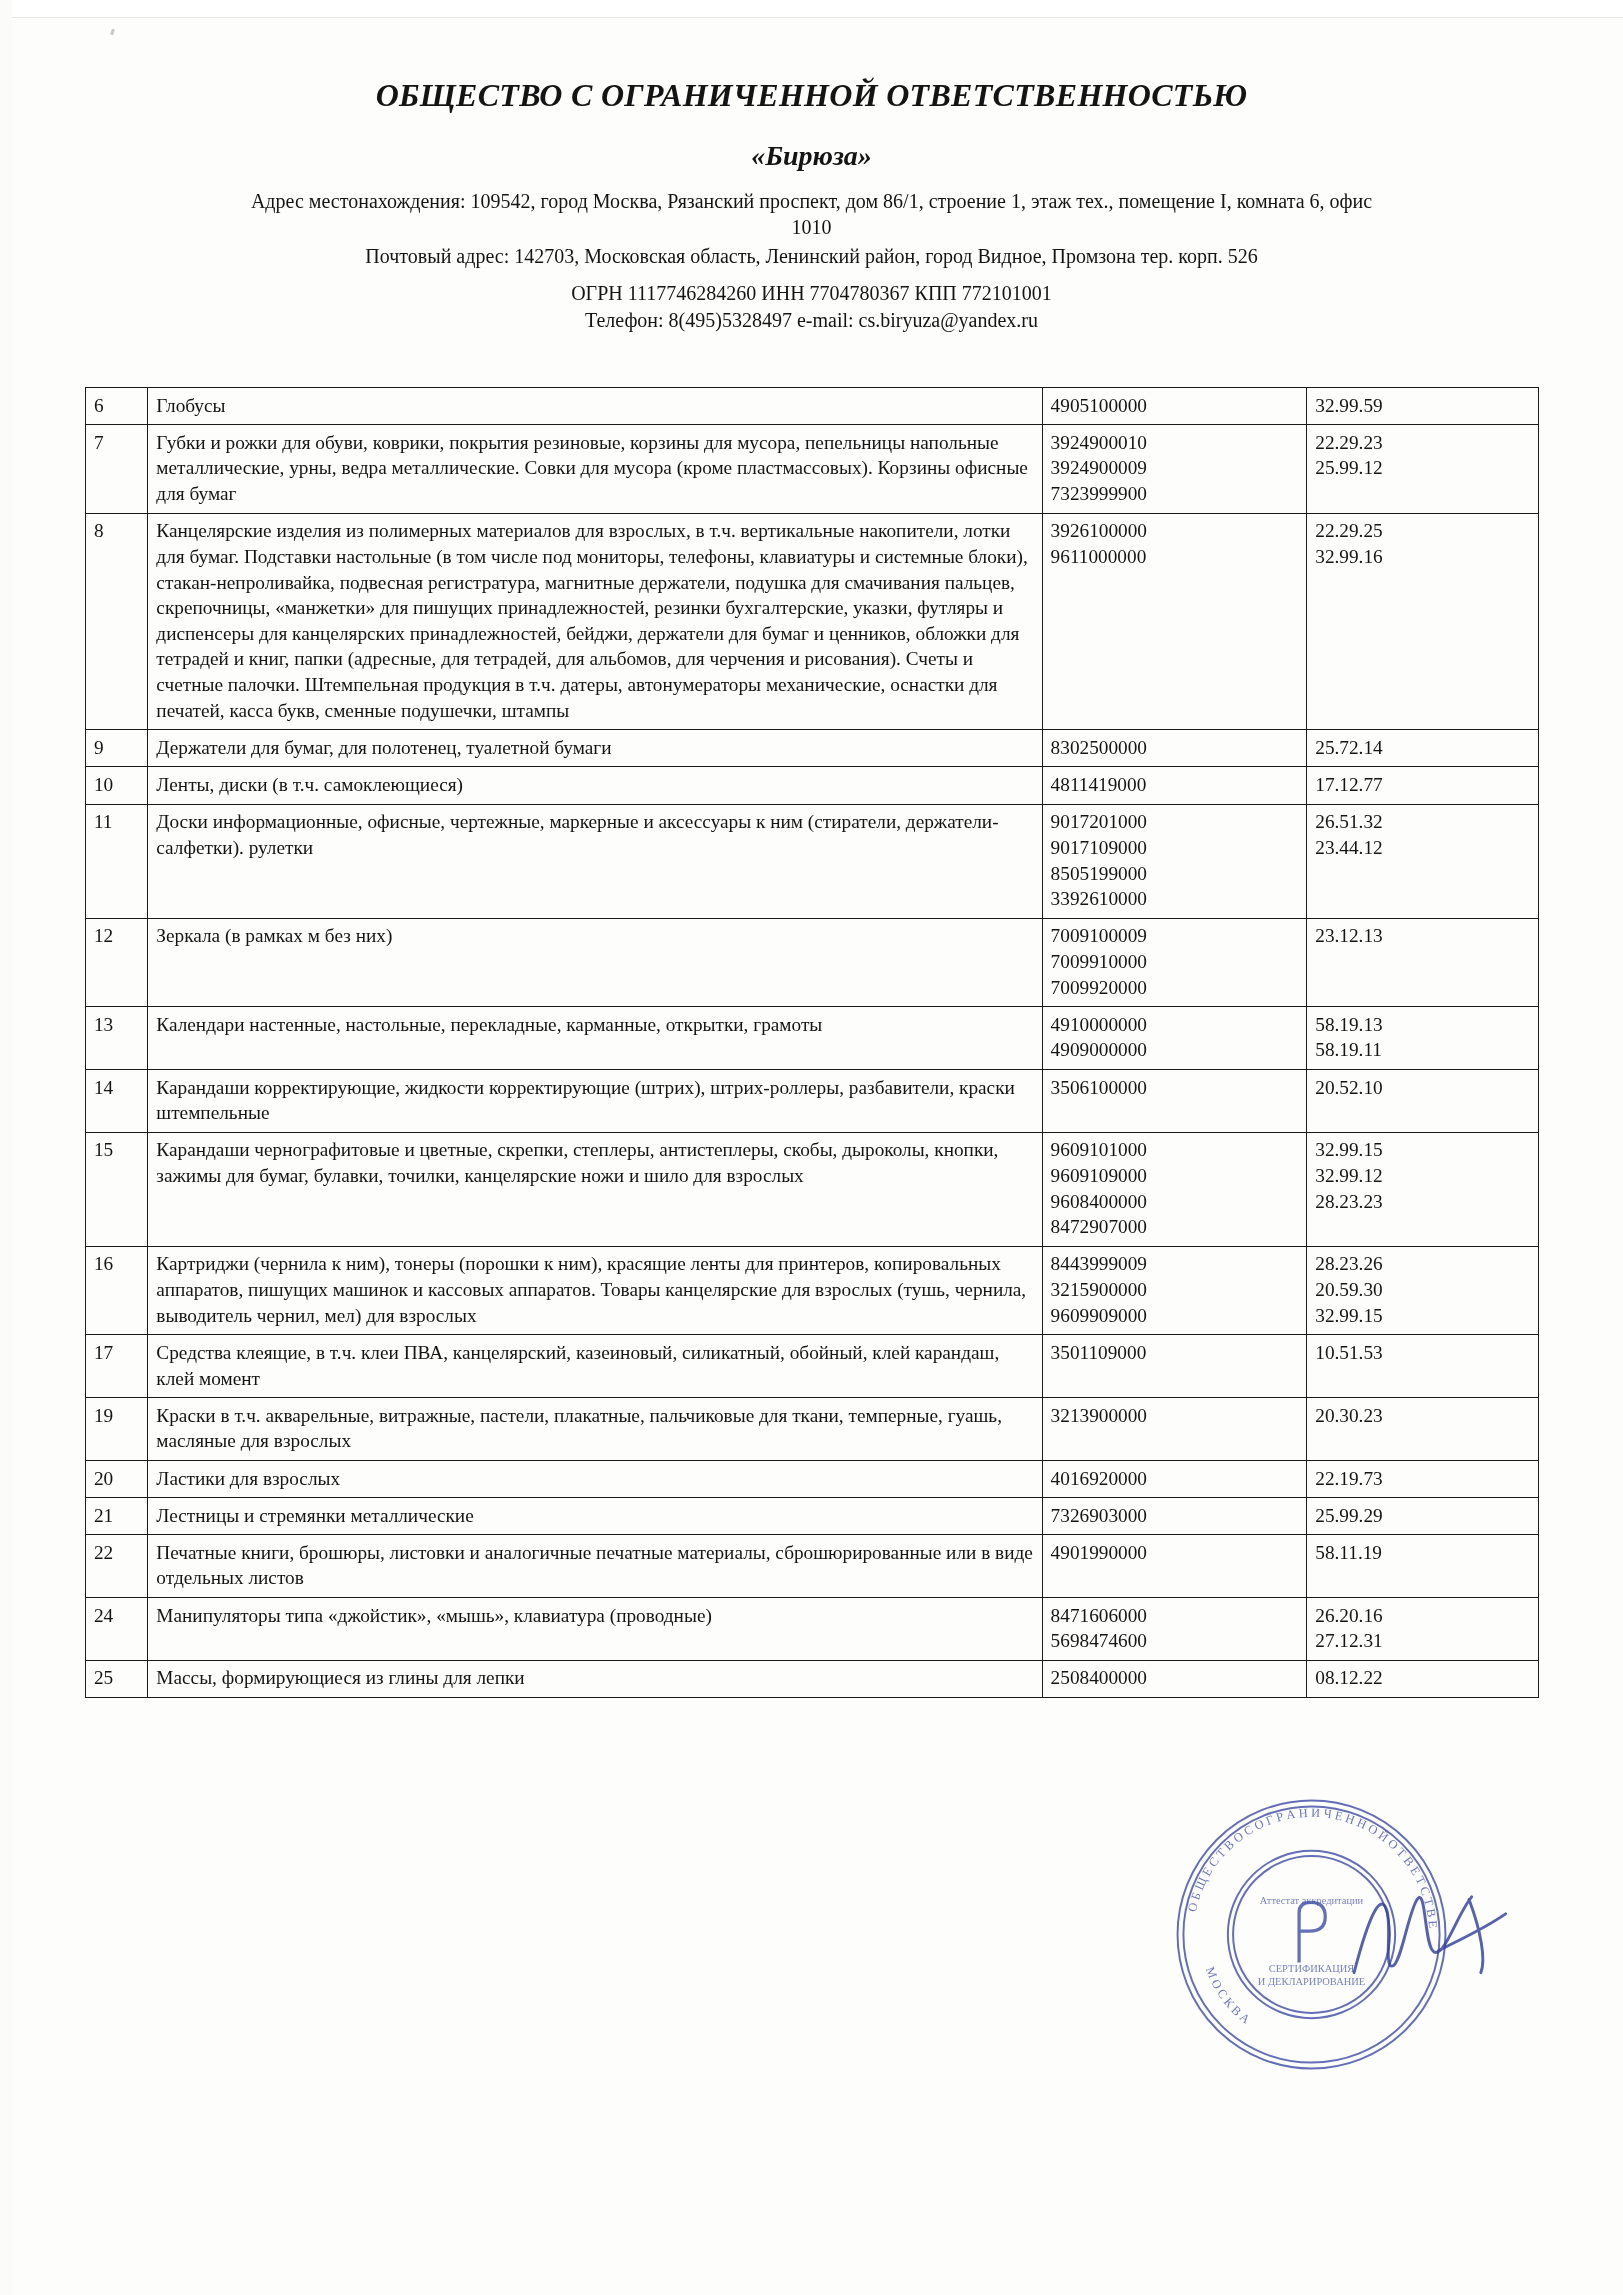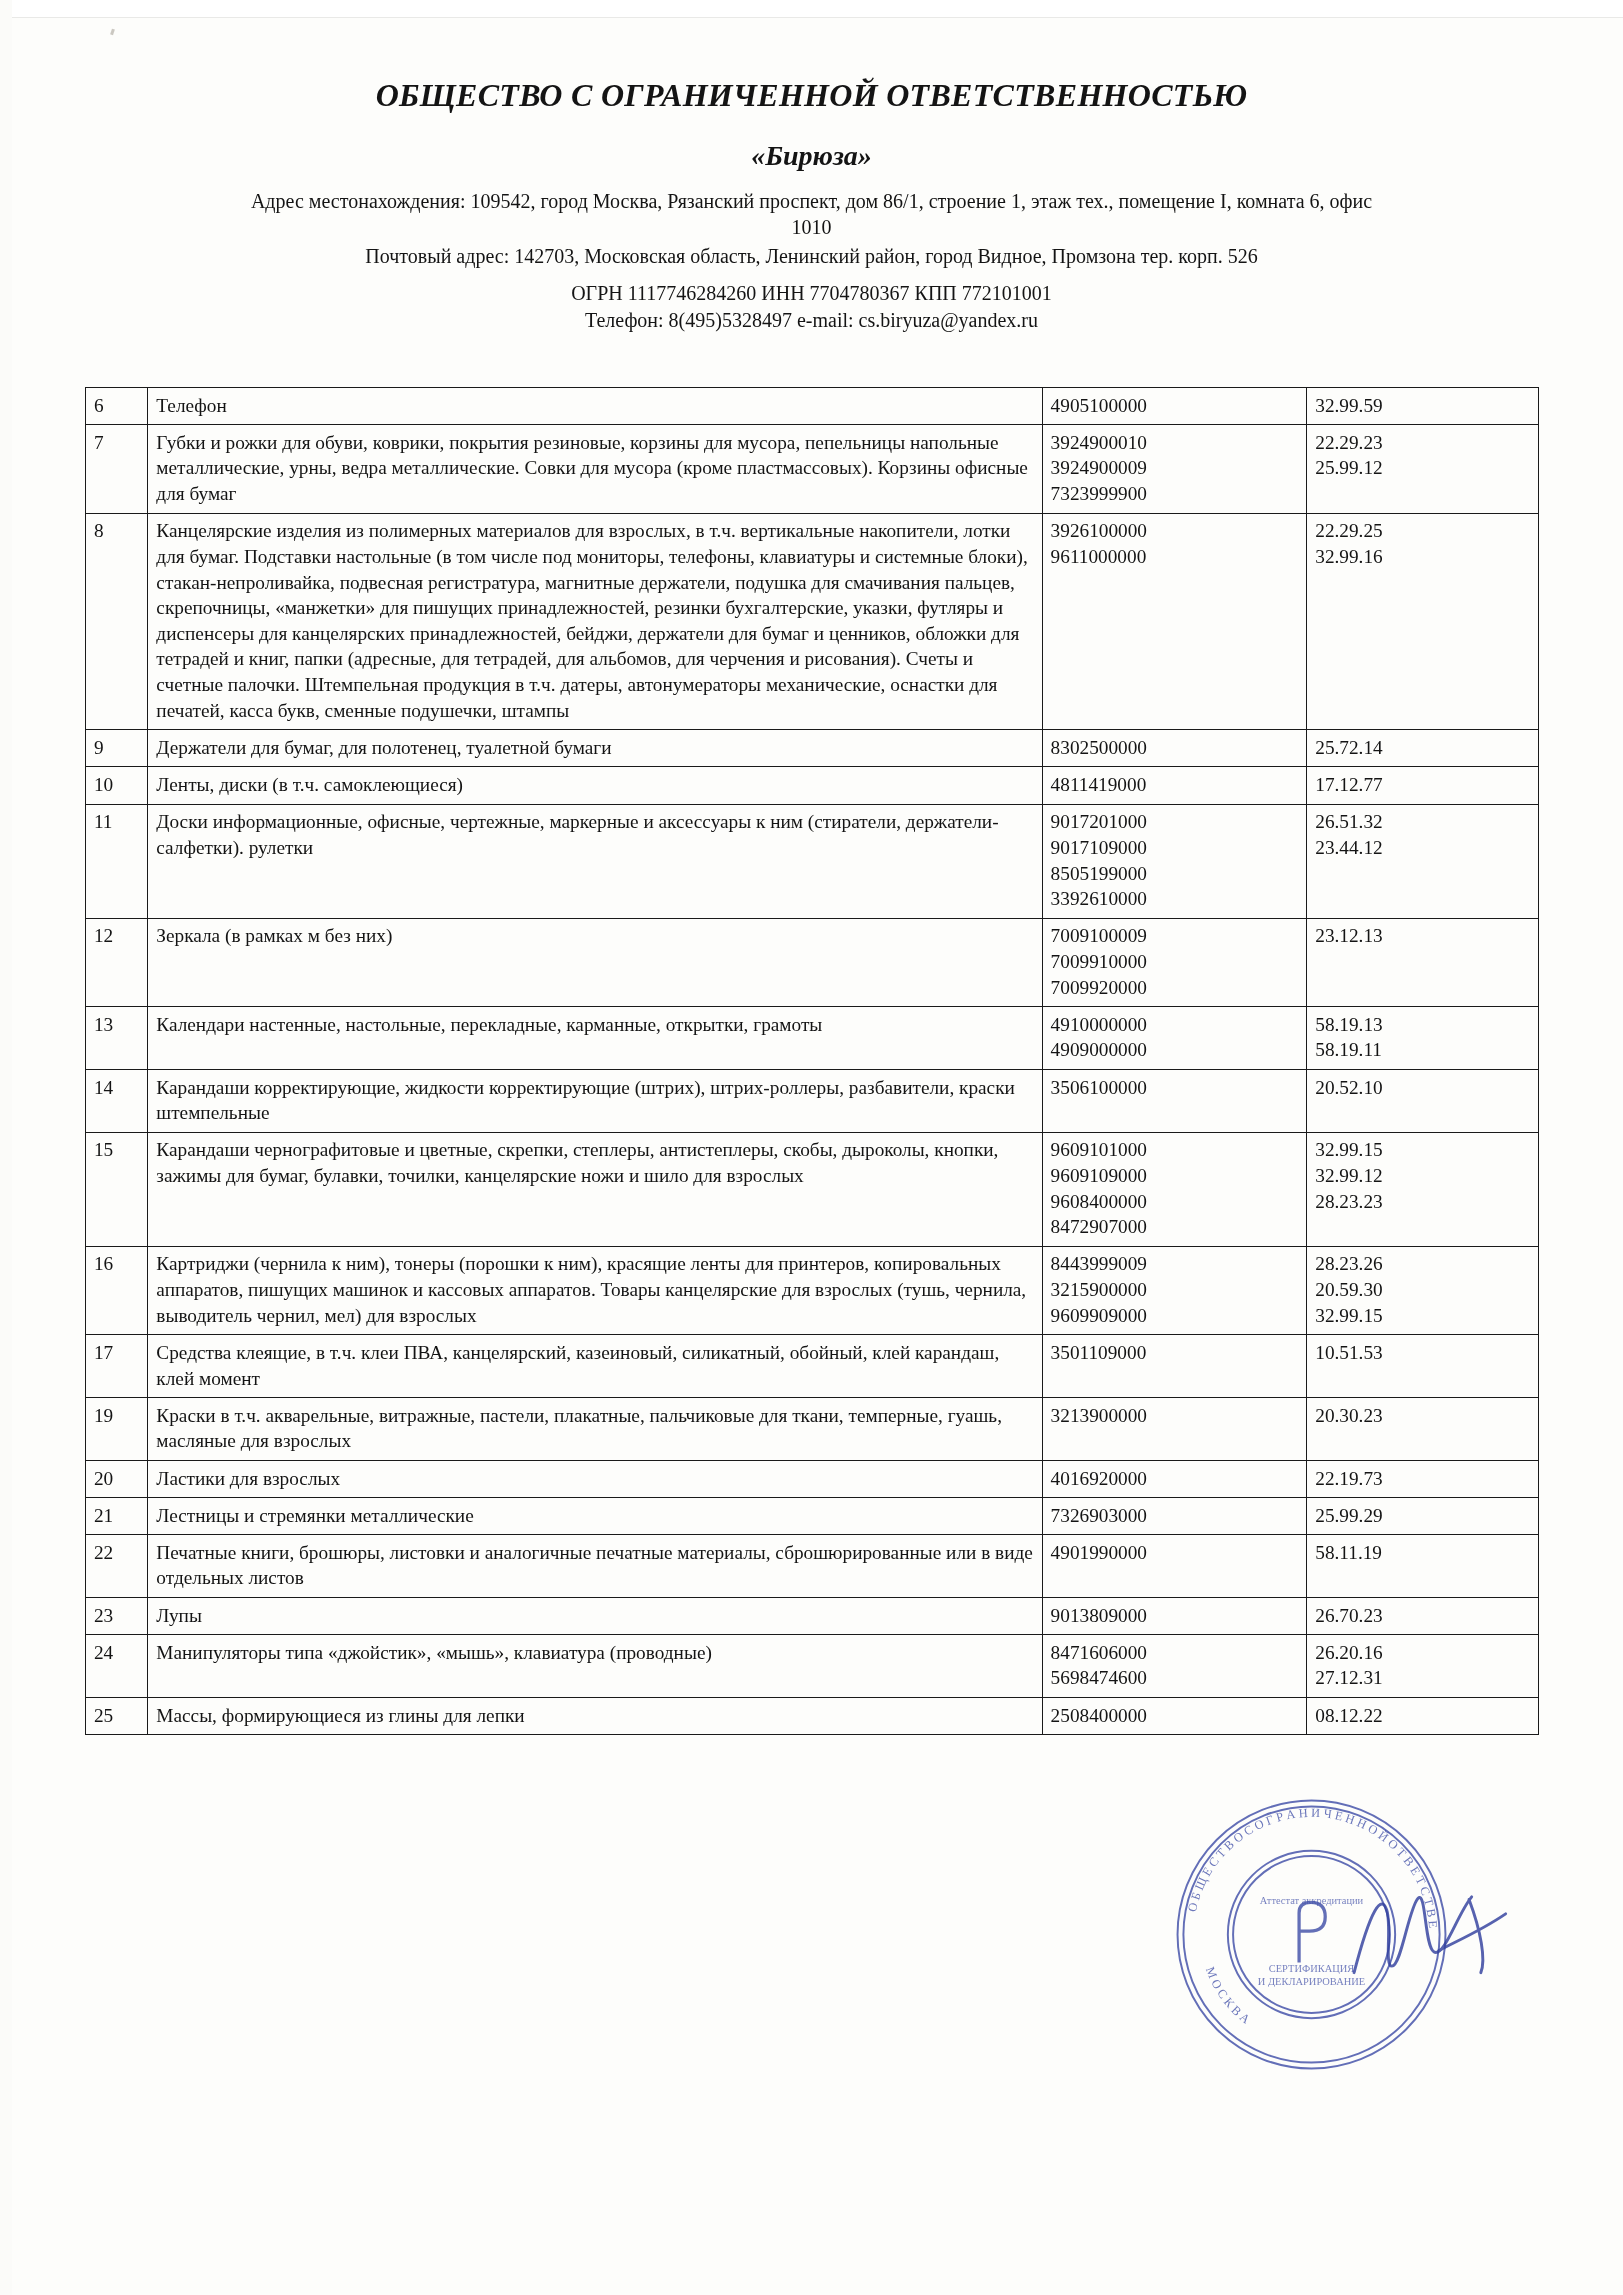--- a/index.html
+++ b/index.html
@@ -154,21 +154,21 @@
     <div class="reg">
       <div>ОГРН 1117746284260 ИНН 7704780367 КПП 772101001</div>
       <div>Телефон: 8(495)5328497 e-mail: cs.biryuza@yandex.ru</div>
     </div>
   </div>
 
   <table class="items">
     <tbody>
         <tr>
           <td class="num">6</td>
-          <td class="desc">Телефон</td>
+          <td class="desc">Глобусы</td>
           <td class="code">4905100000</td>
           <td class="okpd">32.99.59</td>
         </tr>
         <tr>
           <td class="num">7</td>
           <td class="desc">Губки и рожки для обуви, коврики, покрытия резиновые, корзины для мусора, пепельницы напольные металлические, урны, ведра металлические. Совки для мусора (кроме пластмассовых). Корзины офисные для бумаг</td>
           <td class="code">3924900010
 3924900009
 7323999900</td>
           <td class="okpd">22.29.23
@@ -271,26 +271,20 @@
           <td class="code">7326903000</td>
           <td class="okpd">25.99.29</td>
         </tr>
         <tr>
           <td class="num">22</td>
           <td class="desc">Печатные книги, брошюры, листовки и аналогичные печатные материалы, сброшюрированные или в виде отдельных листов</td>
           <td class="code">4901990000</td>
           <td class="okpd">58.11.19</td>
         </tr>
         <tr>
-          <td class="num">23</td>
-          <td class="desc">Лупы</td>
-          <td class="code">9013809000</td>
-          <td class="okpd">26.70.23</td>
-        </tr>
-        <tr>
           <td class="num">24</td>
           <td class="desc">Манипуляторы типа «джойстик», «мышь», клавиатура (проводные)</td>
           <td class="code">8471606000
 5698474600</td>
           <td class="okpd">26.20.16
 27.12.31</td>
         </tr>
         <tr>
           <td class="num">25</td>
           <td class="desc">Массы, формирующиеся из глины для лепки</td>

